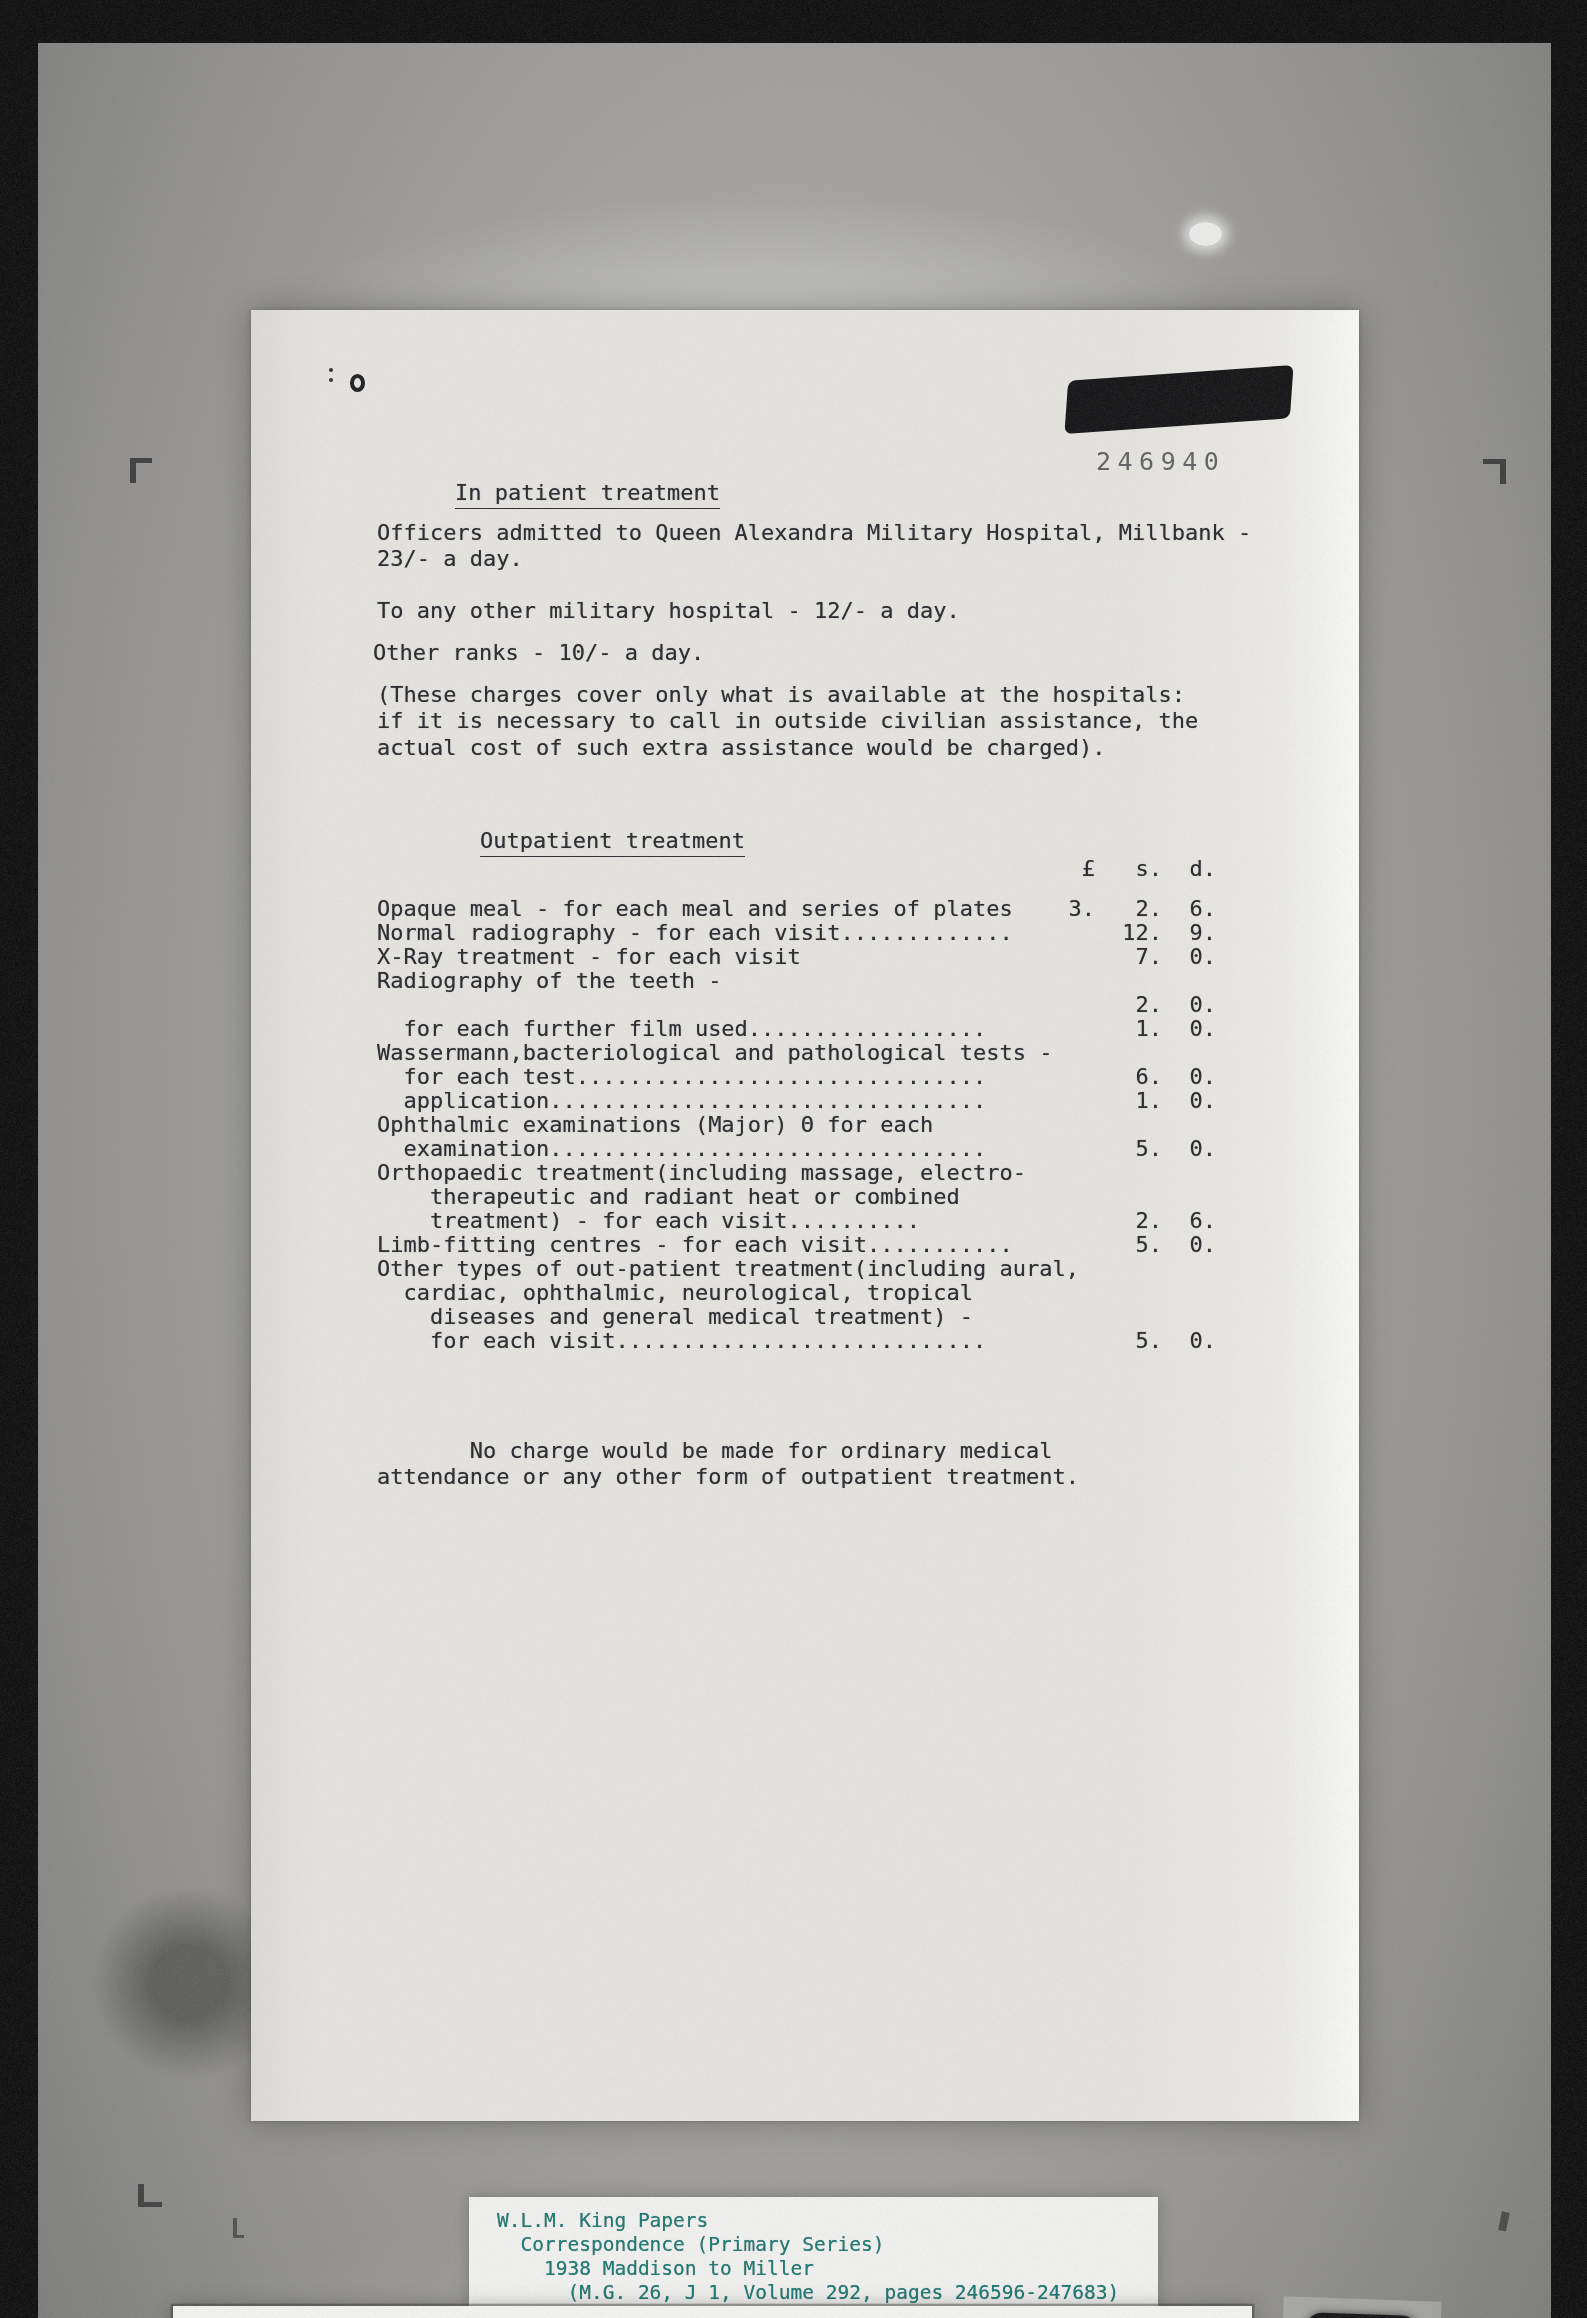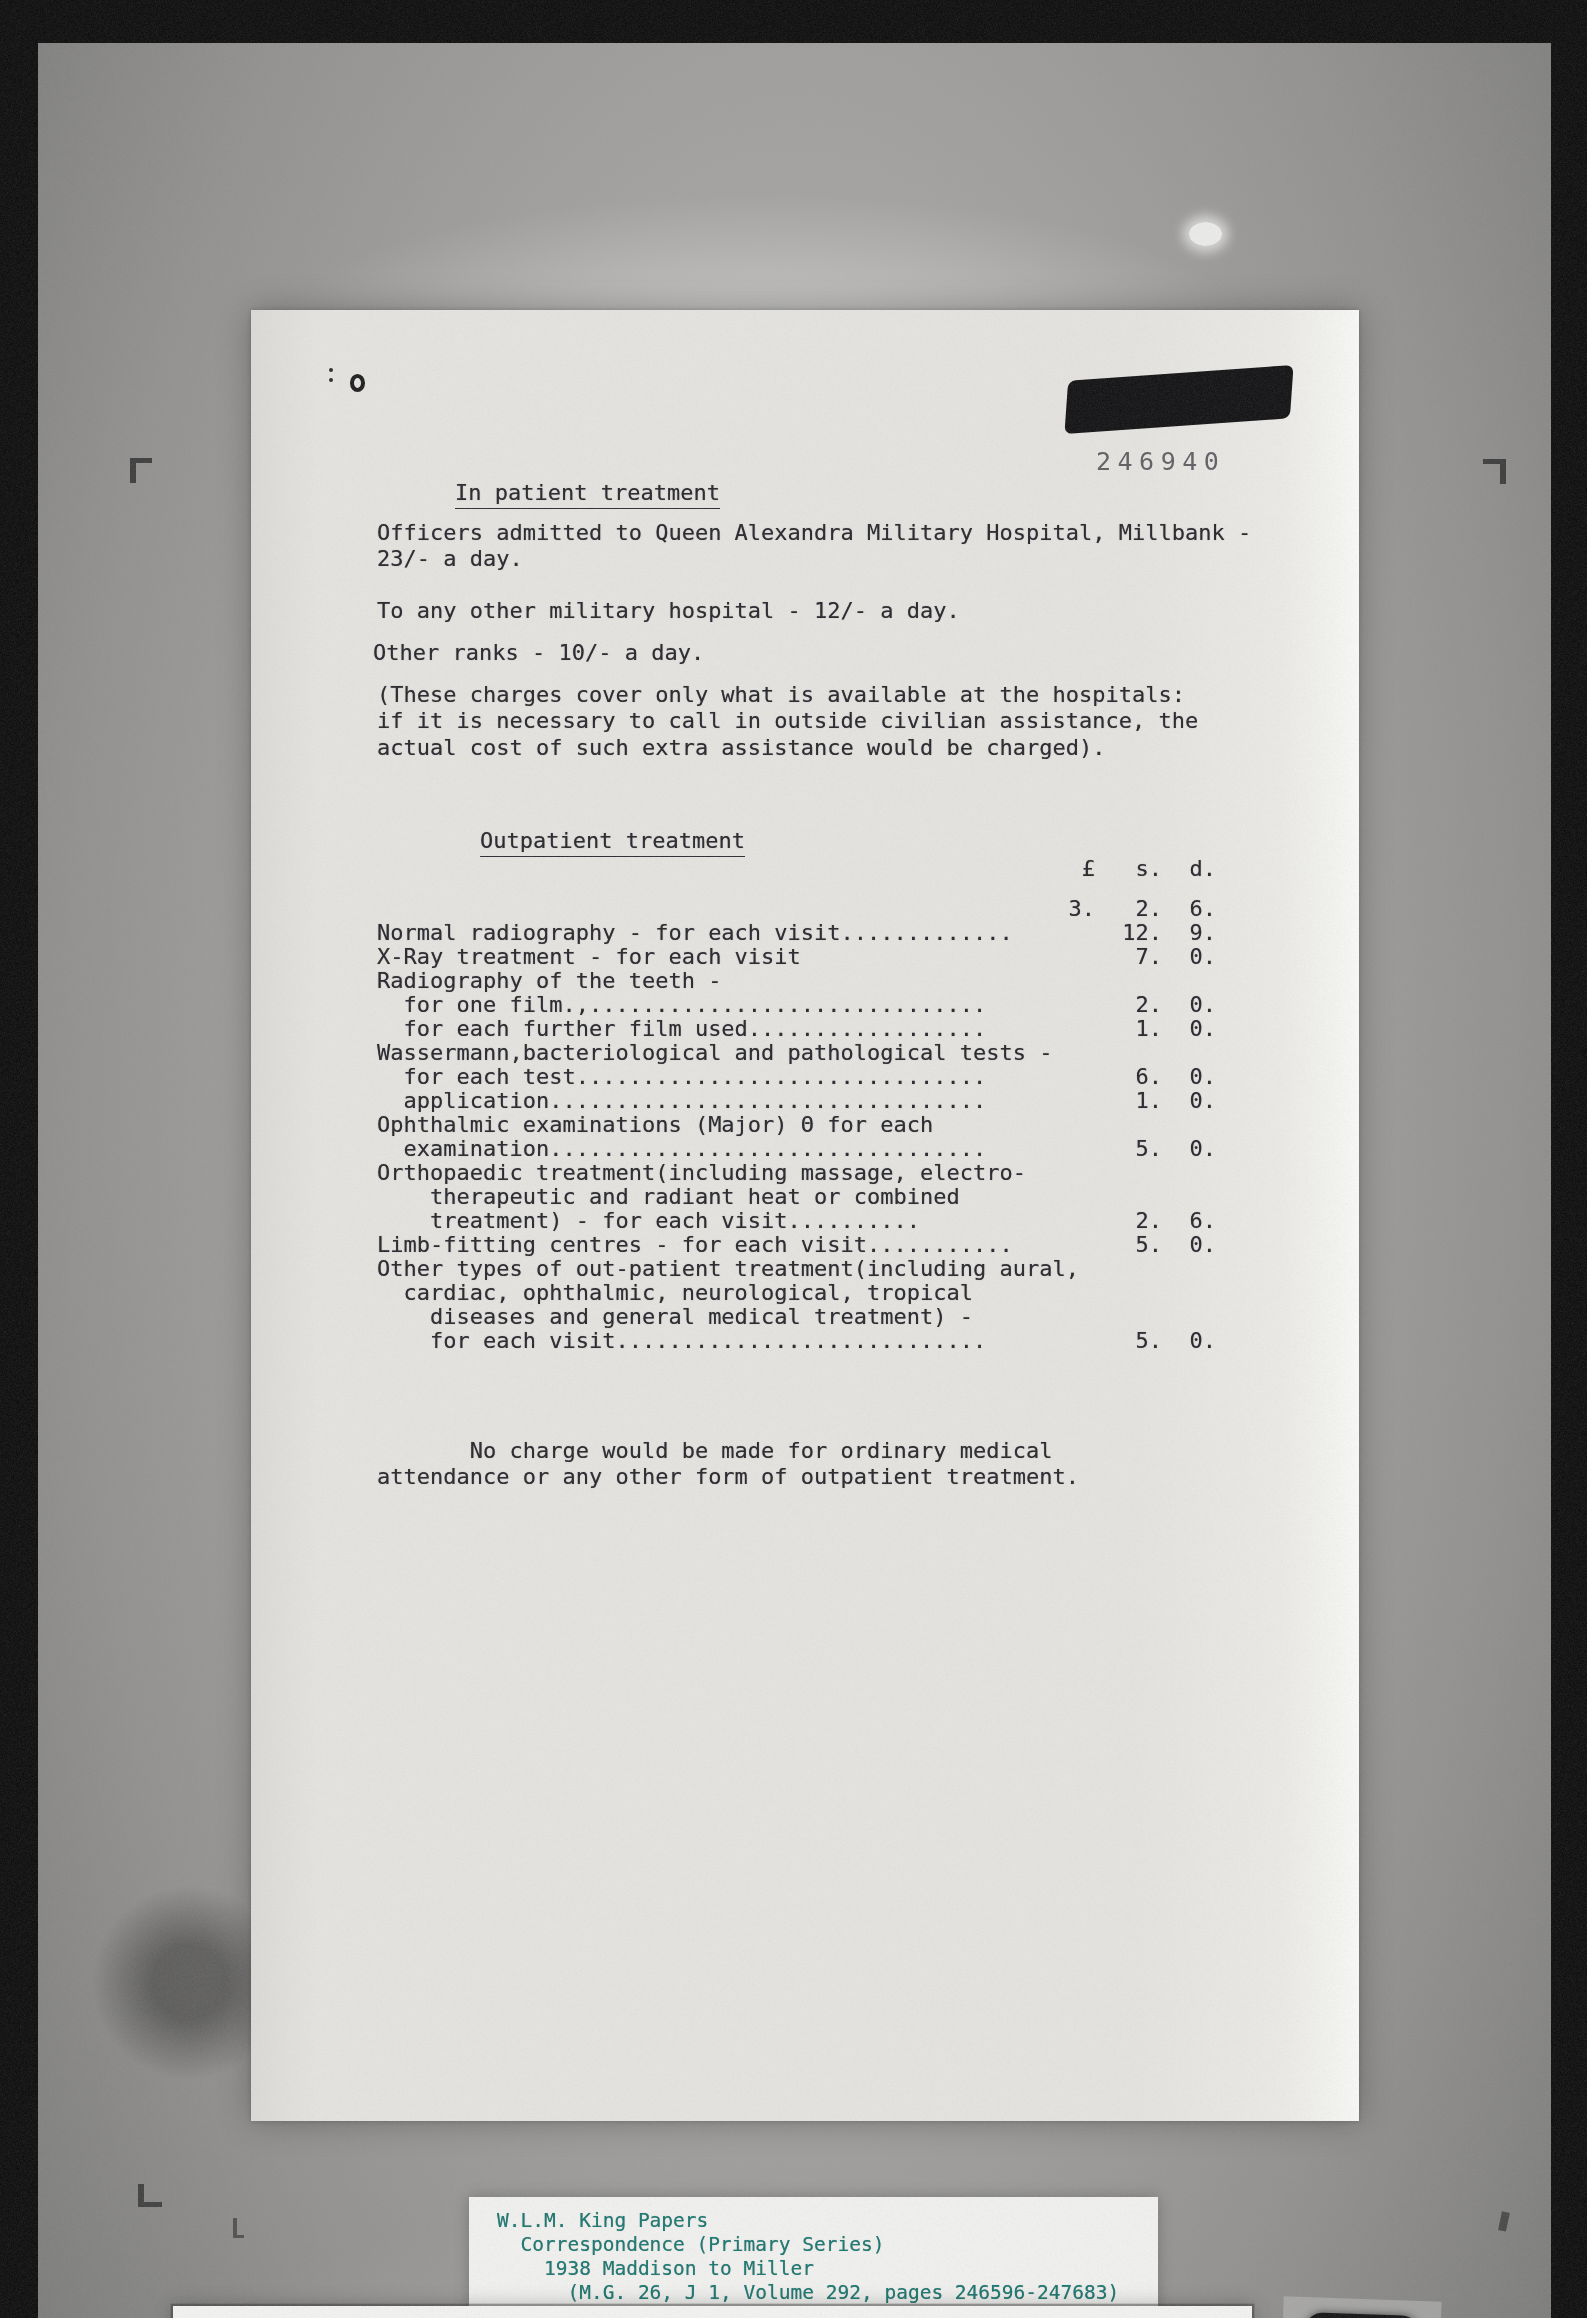--- a/index.html
+++ b/index.html
@@ -125,25 +125,25 @@
       <span class="tw heading">Outpatient treatment</span>
     </div>
 
     <div class="block fee-row" style="left:126px; top:547px; width:881px;">
       <span class="tw amt pounds">£</span>
       <span class="tw amt s">s.</span>
       <span class="tw amt d">d.</span>
     </div>
 
     <div class="block" style="left:126px; top:587px; width:881px;">
-      <div class="fee-row"><span class="tw amt pounds">3.</span><span class="tw amt s">2.</span><span class="tw amt d">6.</span></div>
+      <div class="fee-row"><span class="tw">Opaque meal - for each meal and series of plates</span><span class="tw amt pounds">3.</span><span class="tw amt s">2.</span><span class="tw amt d">6.</span></div>
       <div class="fee-row"><span class="tw">Normal radiography - for each visit.............</span><span class="tw amt s">12.</span><span class="tw amt d">9.</span></div>
       <div class="fee-row"><span class="tw">X-Ray treatment - for each visit</span><span class="tw amt s">7.</span><span class="tw amt d">0.</span></div>
       <div class="fee-row"><span class="tw">Radiography of the teeth -</span></div>
-      <div class="fee-row"><span class="tw">  for one film.,..............................</span><span class="tw amt s">2.</span><span class="tw amt d">0.</span></div>
+      <div class="fee-row"><span class="tw amt s">2.</span><span class="tw amt d">0.</span></div>
       <div class="fee-row"><span class="tw">  for each further film used..................</span><span class="tw amt s">1.</span><span class="tw amt d">0.</span></div>
       <div class="fee-row"><span class="tw">Wassermann,bacteriological and pathological tests -</span></div>
       <div class="fee-row"><span class="tw">  for each test...............................</span><span class="tw amt s">6.</span><span class="tw amt d">0.</span></div>
       <div class="fee-row"><span class="tw">  application.................................</span><span class="tw amt s">1.</span><span class="tw amt d">0.</span></div>
       <div class="fee-row"><span class="tw">Ophthalmic examinations (Major) Θ for each</span></div>
       <div class="fee-row"><span class="tw">  examination.................................</span><span class="tw amt s">5.</span><span class="tw amt d">0.</span></div>
       <div class="fee-row"><span class="tw">Orthopaedic treatment(including massage, electro-</span></div>
       <div class="fee-row"><span class="tw">    therapeutic and radiant heat or combined</span></div>
       <div class="fee-row"><span class="tw">    treatment) - for each visit..........</span><span class="tw amt s">2.</span><span class="tw amt d">6.</span></div>
       <div class="fee-row"><span class="tw">Limb-fitting centres - for each visit...........</span><span class="tw amt s">5.</span><span class="tw amt d">0.</span></div>

